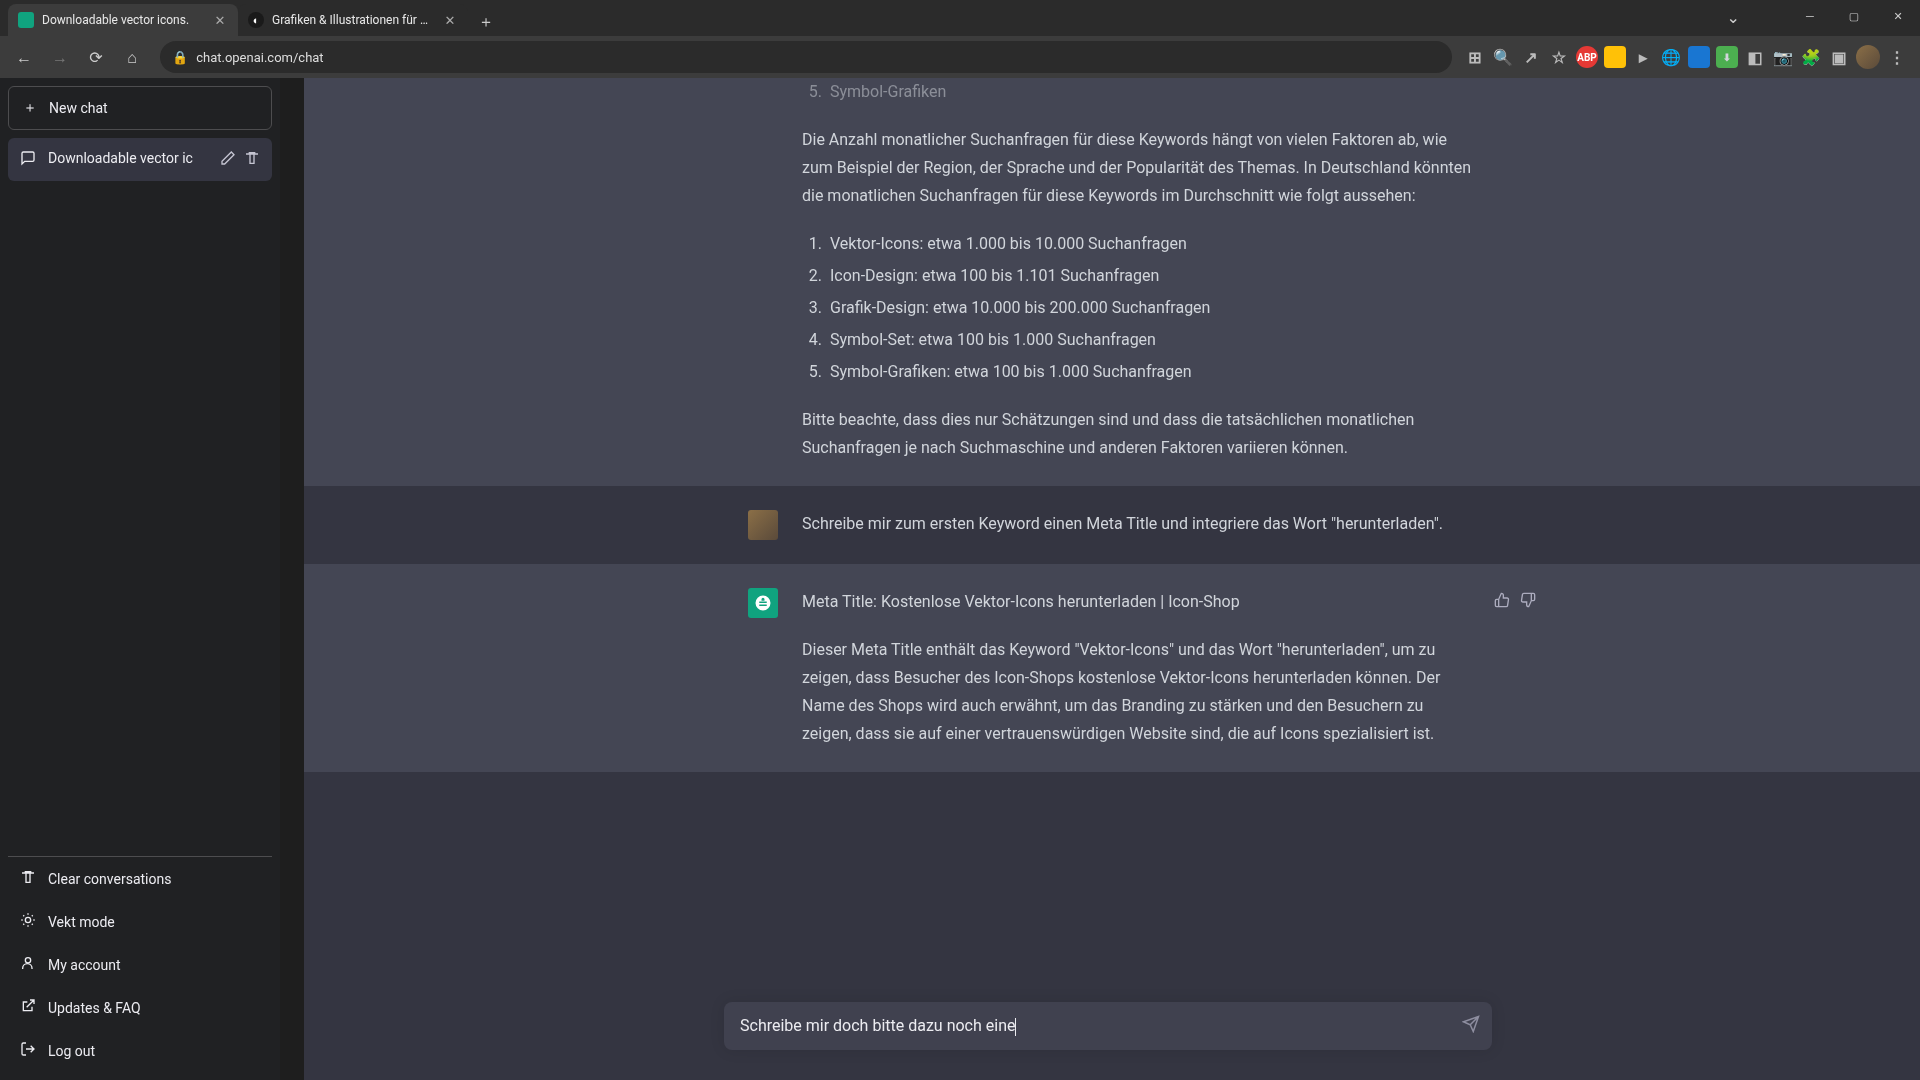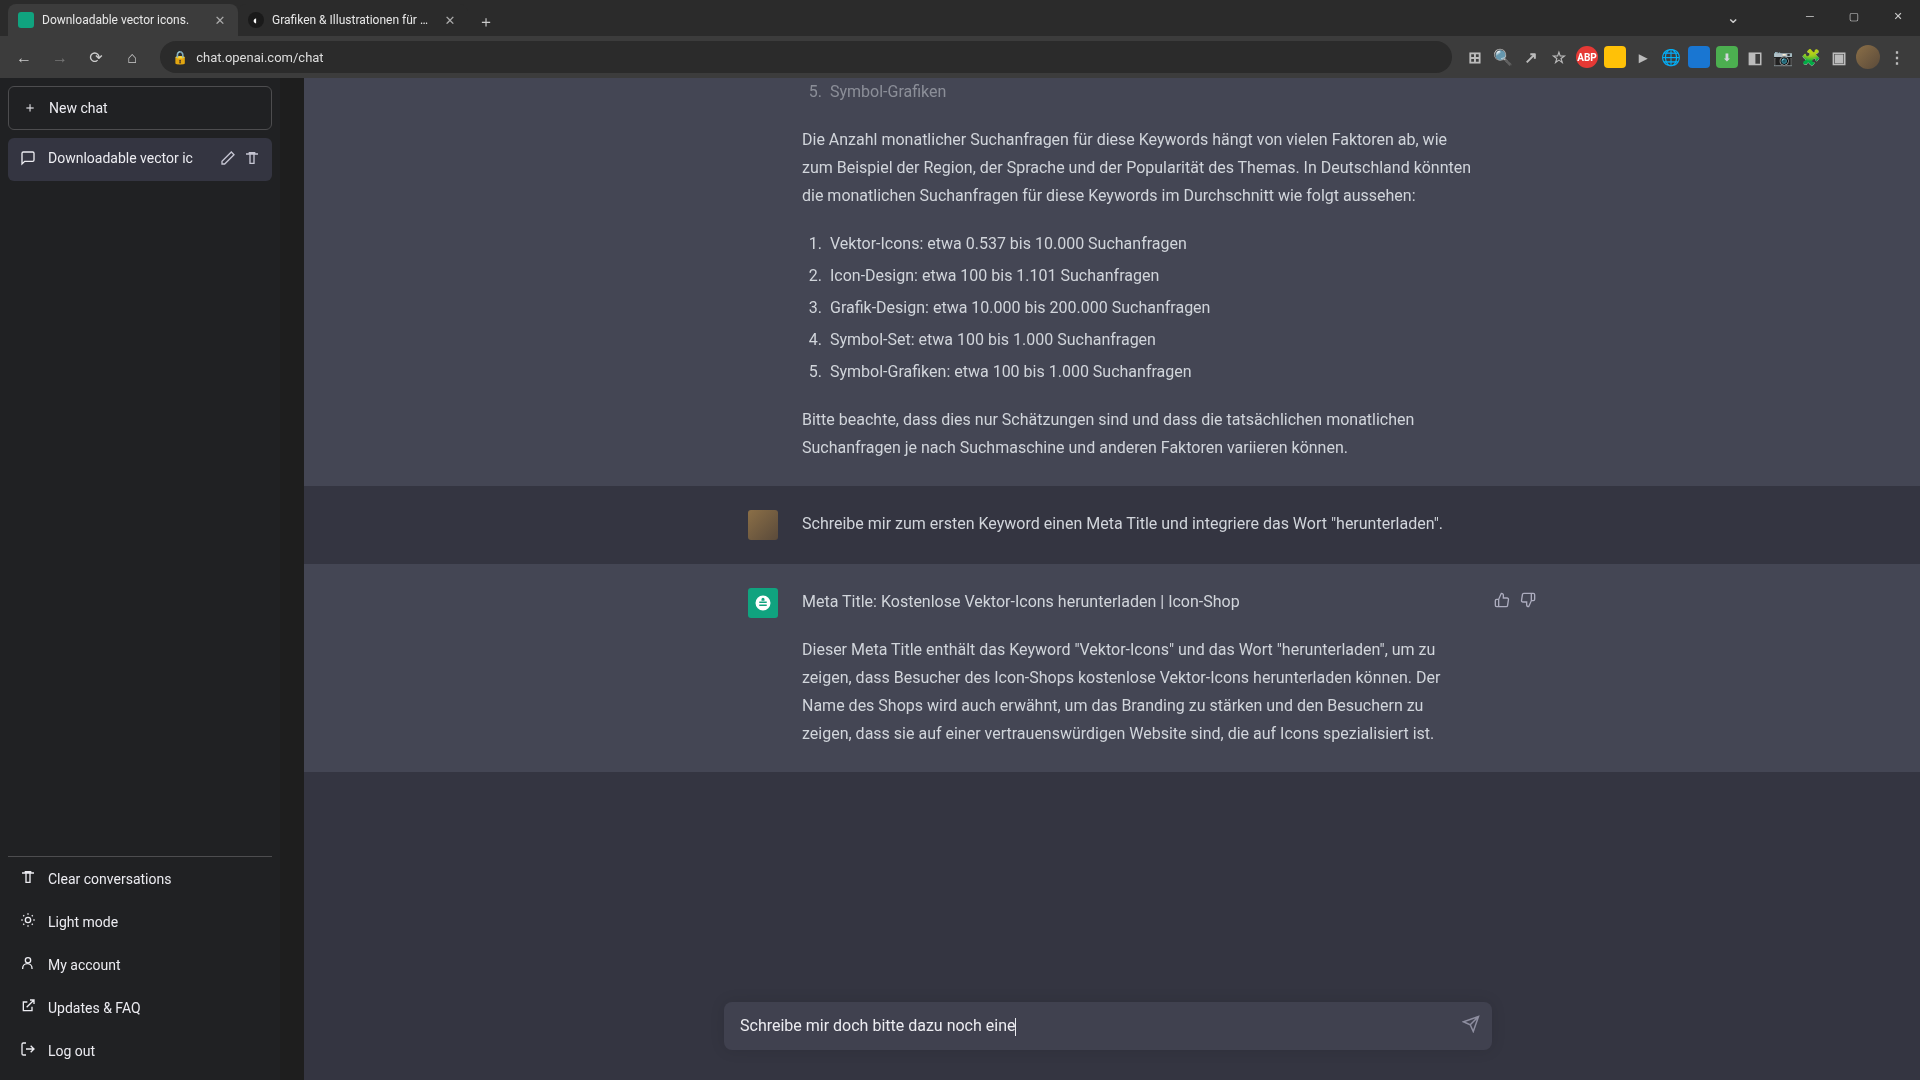--- a/index.html
+++ b/index.html
@@ -164,21 +164,21 @@
         </span>
         <span>Clear conversations</span>
       </div>
       <div class="sidebar-footer-item">
         <span>
           <svg class="icon-svg" viewBox="0 0 24 24">
               <circle cx="12" cy="12" r="4"></circle>
               <path d="M12 2v2M12 20v2M4.9 4.9l1.4 1.4M17.7 17.7l1.4 1.4M2 12h2M20 12h2M4.9 19.1l1.4-1.4M17.7 6.3l1.4-1.4"></path>
             </svg>
         </span>
-        <span>Light mode</span>
+        <span>Vekt mode</span>
       </div>
       <div class="sidebar-footer-item">
         <span>
           <svg class="icon-svg" viewBox="0 0 24 24">
               <circle cx="12" cy="8" r="4"></circle>
               <path d="M4 21v-1a7 7 0 0 1 14 0v1"></path>
             </svg>
         </span>
         <span>My account</span>
       </div>
@@ -206,21 +206,21 @@
 
       <div class="msg-block ai" style="padding-top:0">
         <div class="msg-inner">
           <div class="msg-avatar" style="visibility:hidden"></div>
           <div class="msg-content">
             <ol start="5" style="margin-bottom:20px; opacity:.5">
               <li>Symbol-Grafiken</li>
             </ol>
             <p>Die Anzahl monatlicher Suchanfragen für diese Keywords hängt von vielen Faktoren ab, wie zum Beispiel der Region, der Sprache und der Popularität des Themas. In Deutschland könnten die monatlichen Suchanfragen für diese Keywords im Durchschnitt wie folgt aussehen:</p>
             <ol>
-              <li>Vektor-Icons: etwa 0.537 bis 10.000 Suchanfragen</li>
+              <li>Vektor-Icons: etwa 1.000 bis 10.000 Suchanfragen</li>
               <li>Icon-Design: etwa 100 bis 1.101 Suchanfragen</li>
               <li>Grafik-Design: etwa 10.000 bis 200.000 Suchanfragen</li>
               <li>Symbol-Set: etwa 100 bis 1.000 Suchanfragen</li>
               <li>Symbol-Grafiken: etwa 100 bis 1.000 Suchanfragen</li>
             </ol>
             <p>Bitte beachte, dass dies nur Schätzungen sind und dass die tatsächlichen monatlichen Suchanfragen je nach Suchmaschine und anderen Faktoren variieren können.</p>
           </div>
         </div>
       </div>
 

